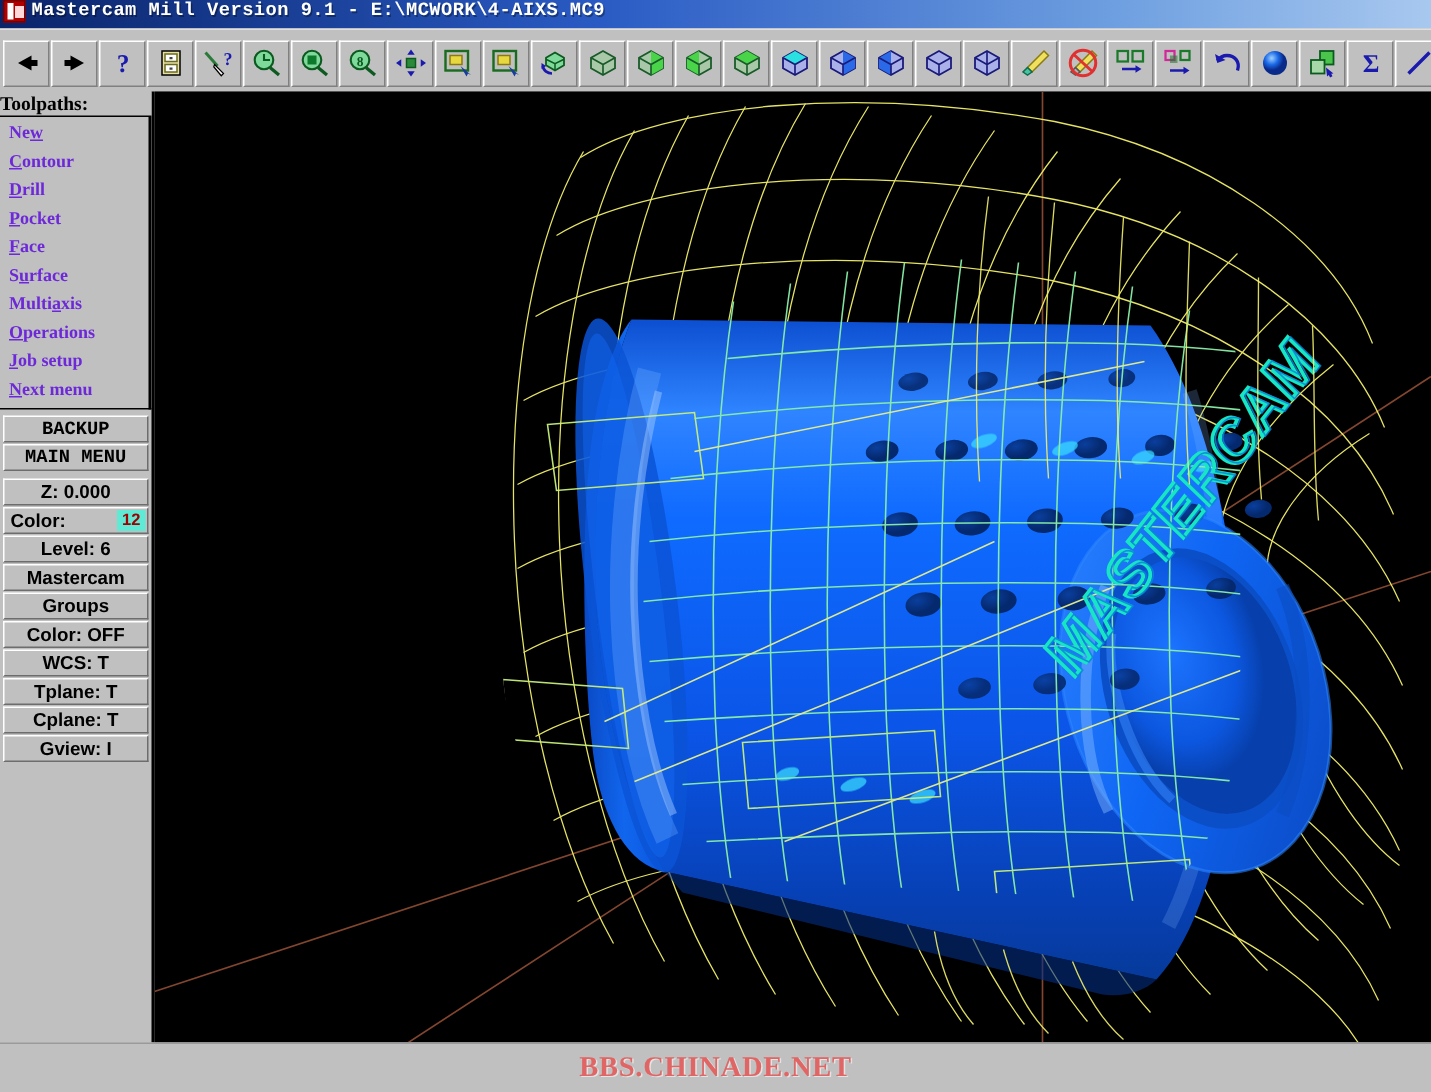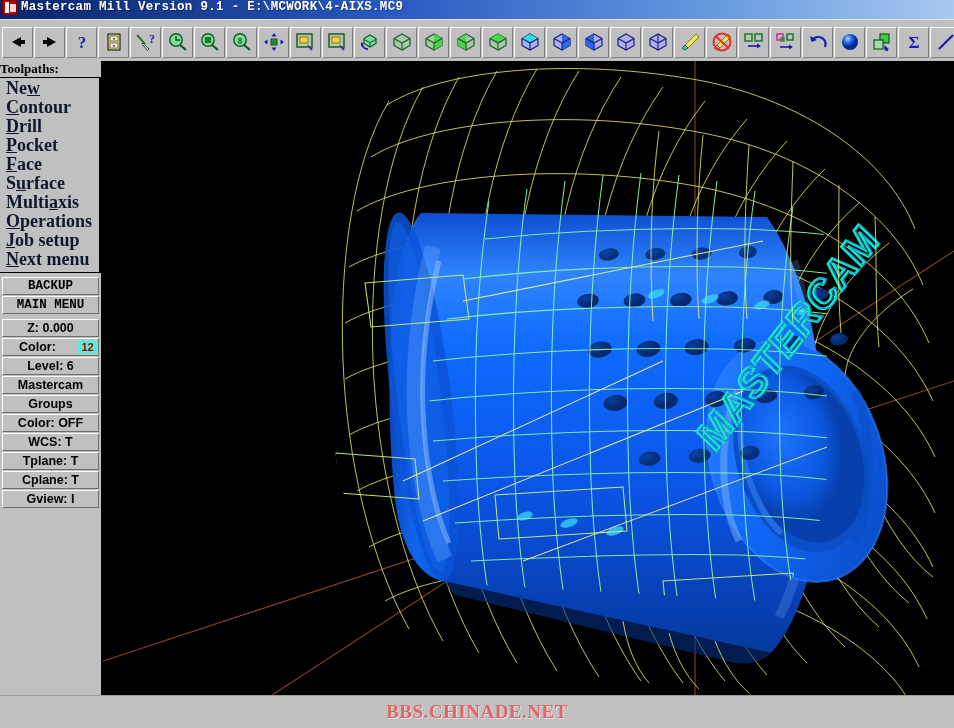--- a/index.html
+++ b/index.html
@@ -65,21 +65,21 @@
     font-size:13px; font-weight:bold; color:#000;
     background:#c0c0c0;
     border-bottom:1px solid #000;
   }
   .menu-box{
     border:1px solid #000; border-top:none; border-left:none; border-right:2px solid #000;
     background:#c0c0c0; padding:1px 0 3px 0;
   }
   .menu-item{
     height:19px; line-height:18px; padding-left:6px;
-    font-size:18px; font-weight:bold; color:#0f172a; cursor:default;
+    font-size:12px; font-weight:bold; color:#6d28d9; cursor:default;
     white-space:nowrap;
   }
   .menu-item u{ text-decoration:underline; }
 
   .btn-row{ padding:4px 2px 0 2px; }
   .panel-btn{
     height:18px; line-height:17px; margin:0 0 1px 0;
     text-align:center; font-size:12.5px; font-weight:bold; color:#000;
     background:#c0c0c0;
     border-top:1px solid #ffffff; border-left:1px solid #ffffff;
@@ -90,21 +90,21 @@
   .status-group{ padding:4px 2px 0 2px; }
   .status-btn{
     height:18px; line-height:17px; margin-bottom:1px;
     text-align:center; font-size:12.5px; font-weight:bold; color:#000;
     background:#c0c0c0;
     border-top:1px solid #ffffff; border-left:1px solid #ffffff;
     border-right:1px solid #6d6d6d; border-bottom:1px solid #6d6d6d;
     font-family:"Liberation Sans", sans-serif;
     position:relative; white-space:nowrap; overflow:hidden;
   }
-  .status-btn.color-row{ text-align:left; padding-left:16px; }
+  .status-btn.color-row{ text-align:left; padding-left:4px; }
   .color-swatch{
     position:absolute; right:1px; top:1px; bottom:1px; width:19px;
     background:#5eead4; color:#a00000; font-size:11px; font-weight:bold;
     display:flex; align-items:center; justify-content:center;
     font-family:Liberation Sans, sans-serif;
   }
 
   
   .viewport{
     position:absolute; left:103px; top:61px; width:851px; height:634px;

